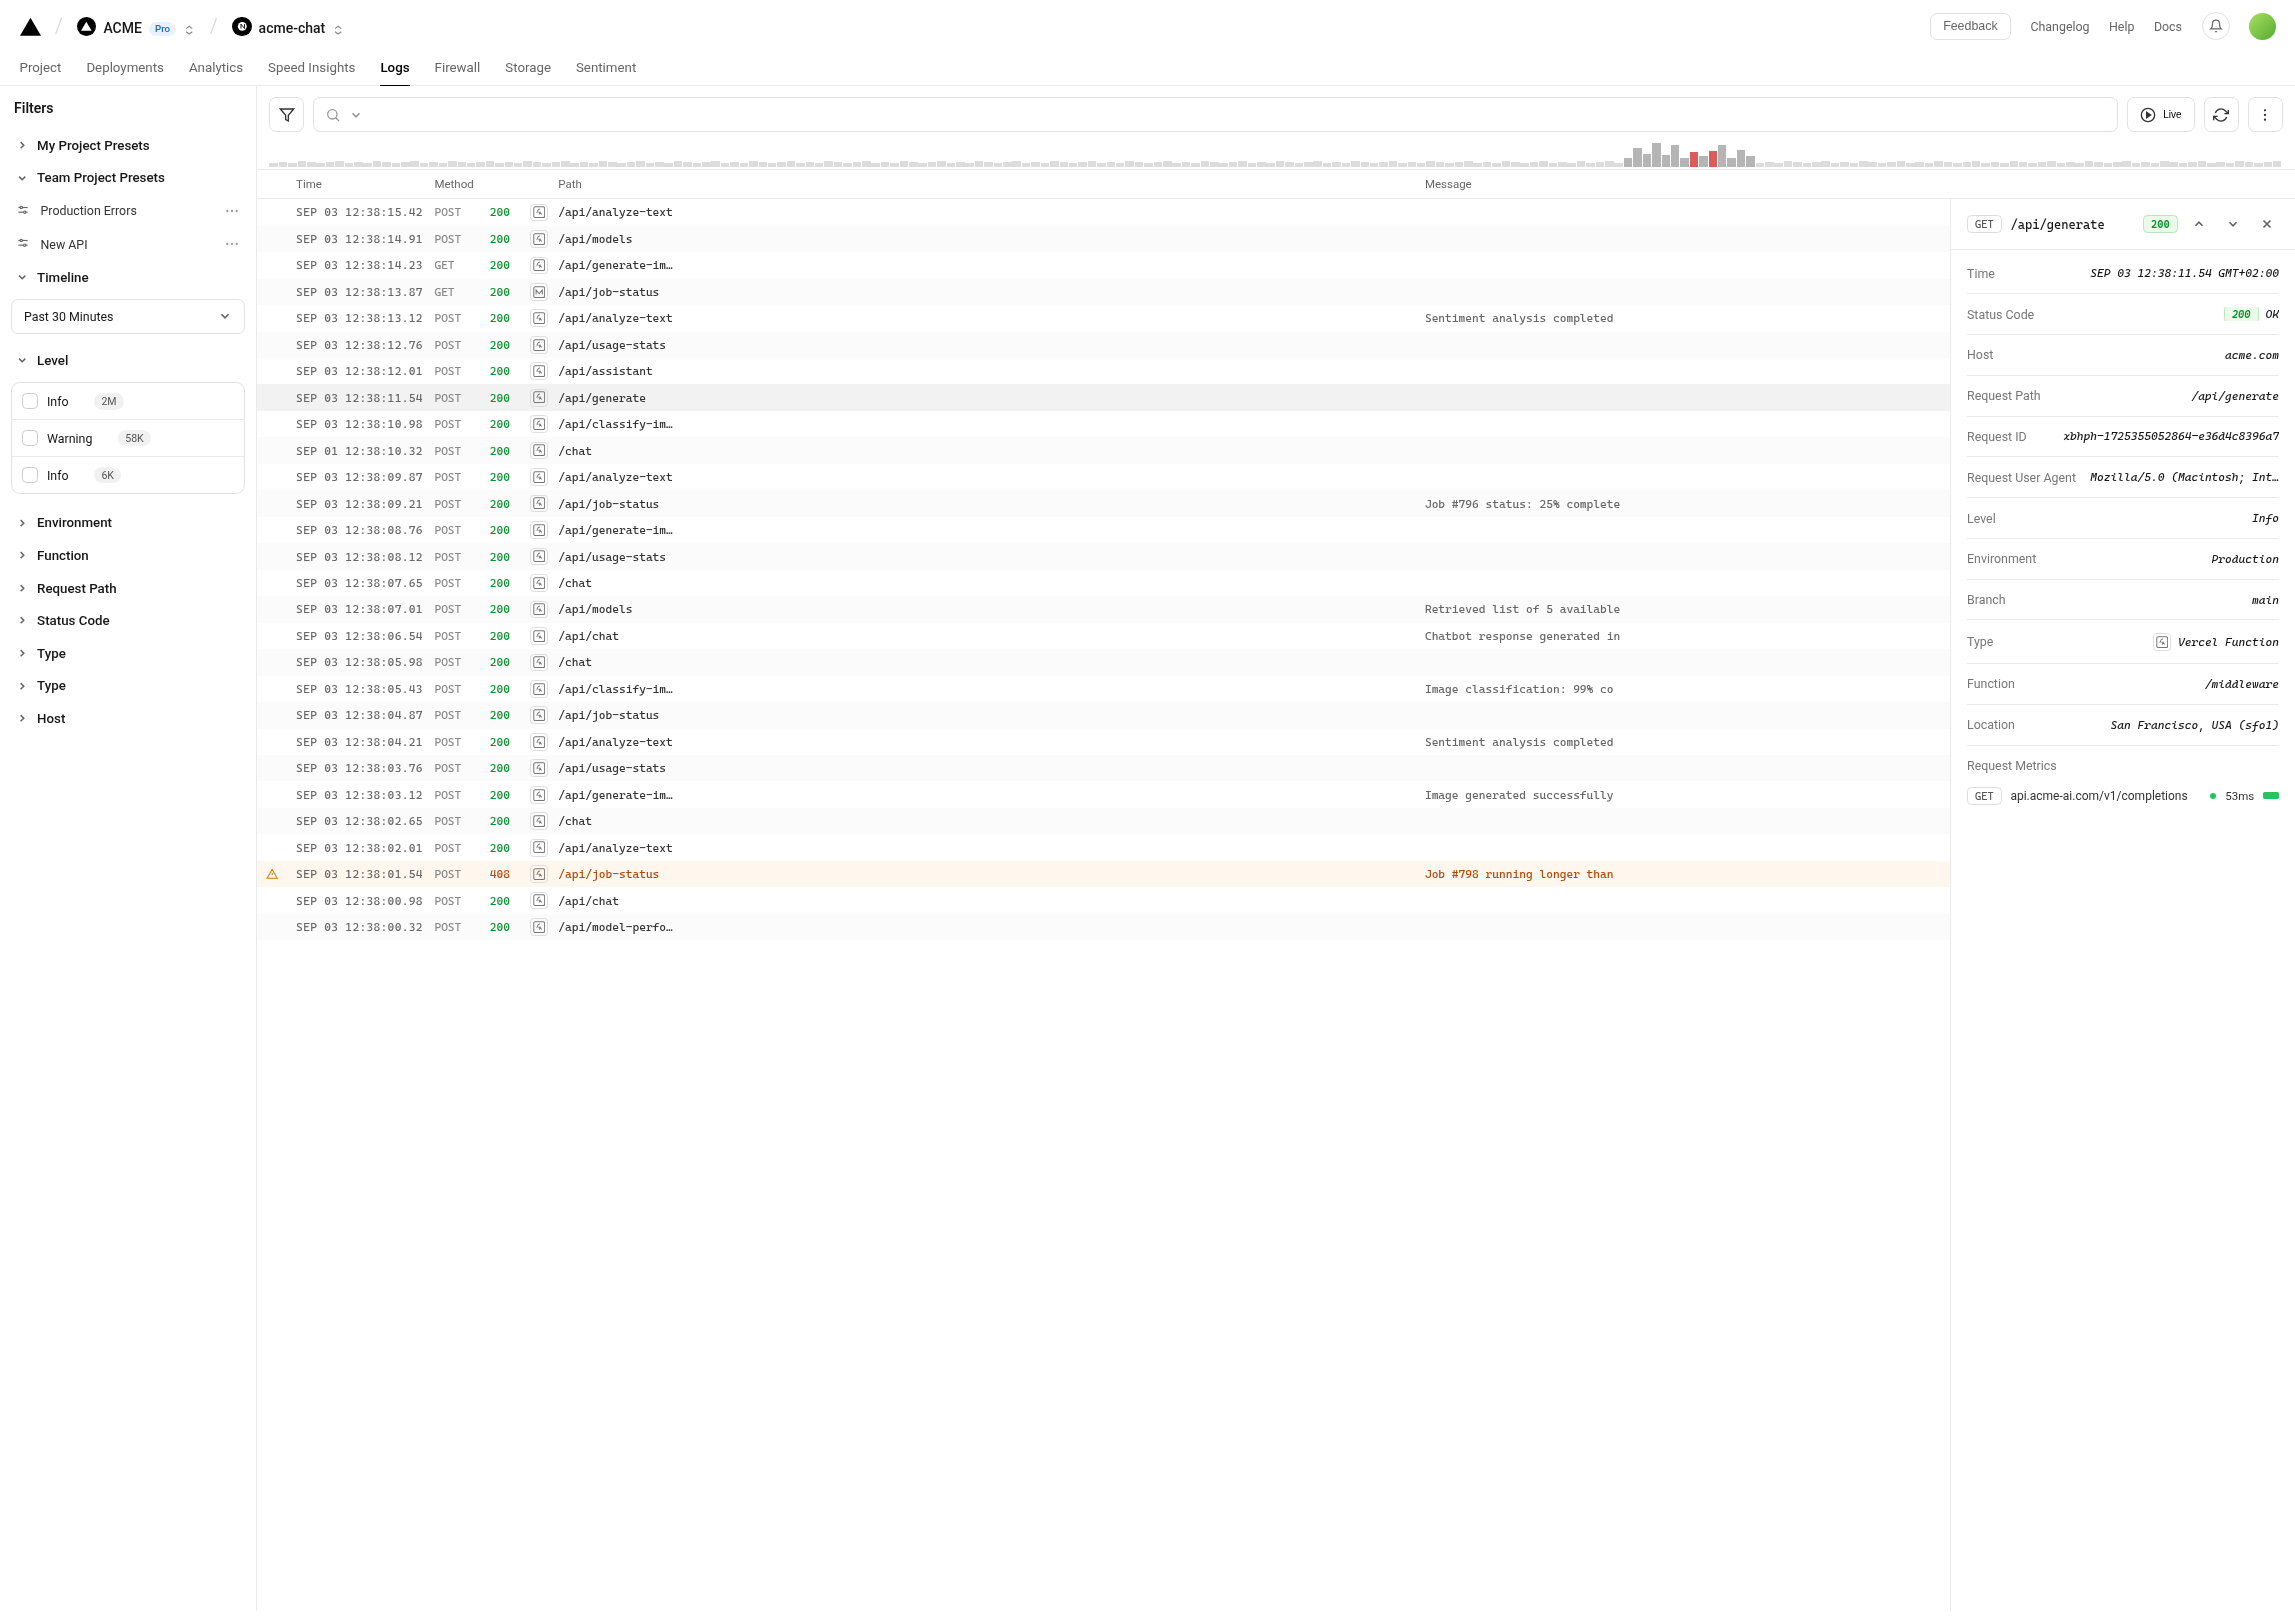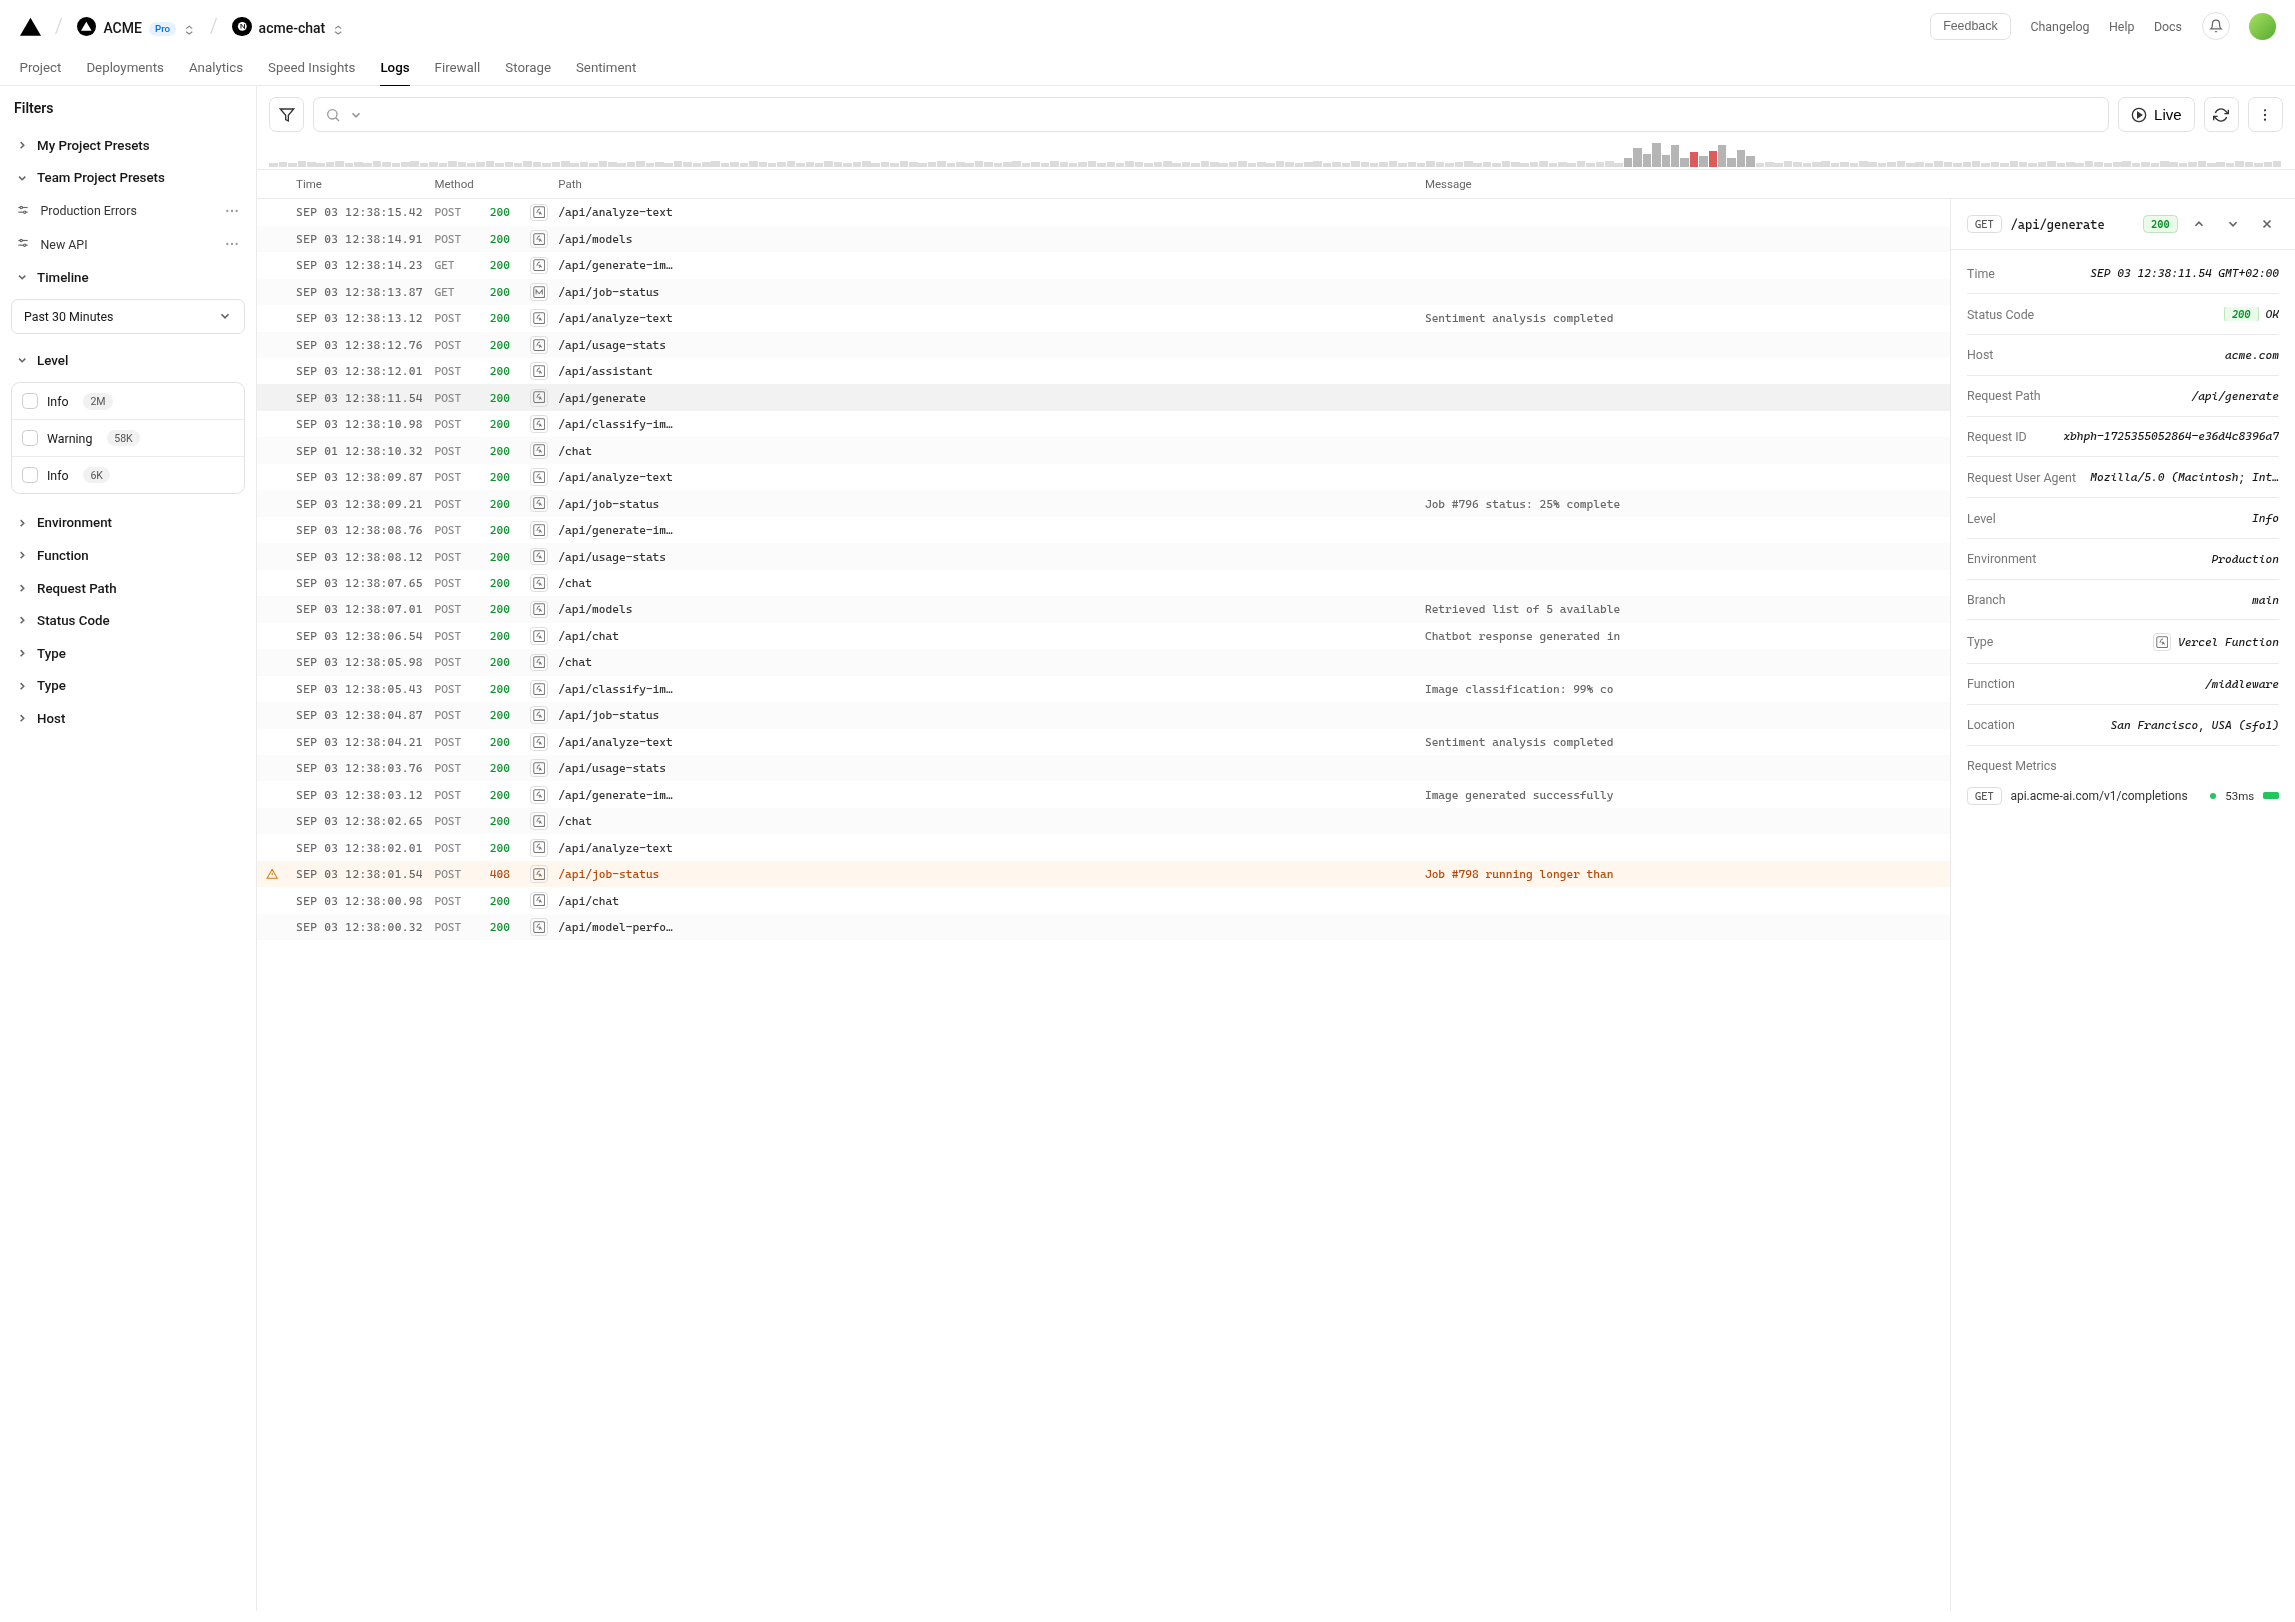--- a/index.html
+++ b/index.html
@@ -113,21 +113,21 @@
 }
 .level-row:last-child { border-bottom:none; }
 .cb {
   width:16px; height:16px; border:1.3px solid #ccc; border-radius:4.4px;
   cursor:pointer; flex-shrink:0;
 }
 .count-badge {
   background:var(--badge-bg); color:#555; border-radius:8.8px;
   padding:1.8px 7px; font-size:10.6px; margin-left:auto;
 }
-.level-row .count-badge { margin-left:6px; }
+.level-row .count-badge { margin-left:17px; }
 
 
 .center { display:flex; flex-direction:column; overflow:hidden; }
 .toolbar {
   display:flex; align-items:center; gap:8.8px;
   padding:10.6px 12.4px;
 }
 .tb-filter {
   width:35px; height:35px; border:0.9px solid var(--border-strong);
   border-radius:7px; display:flex; align-items:center; justify-content:center;
@@ -139,21 +139,21 @@
   padding:0 8.8px 0 35px;
 }
 .searchwrap .sicon { position:absolute; left:10.6px; color:#999; }
 .searchwrap input {
   border:none; outline:none; width:100%; font-size:12.4px; color:#333;
 }
 .searchwrap .ddicon { color:#999; cursor:pointer; }
 .tb-btn {
   height:35px; padding:0 12.4px; border:0.9px solid var(--border-strong);
   border-radius:7px; display:flex; align-items:center; gap:7px;
-  cursor:pointer; background:#fff; font-size:15px; font-weight:500;
+  cursor:pointer; background:#fff; font-size:10px; font-weight:500;
 }
 .tb-icon-btn {
   width:35px; height:35px; border:0.9px solid var(--border-strong);
   border-radius:7px; display:flex; align-items:center; justify-content:center;
   cursor:pointer;
 }
 
 
 .histo {
   display:flex; align-items:flex-end; gap:0.9px; height:26.5px;

